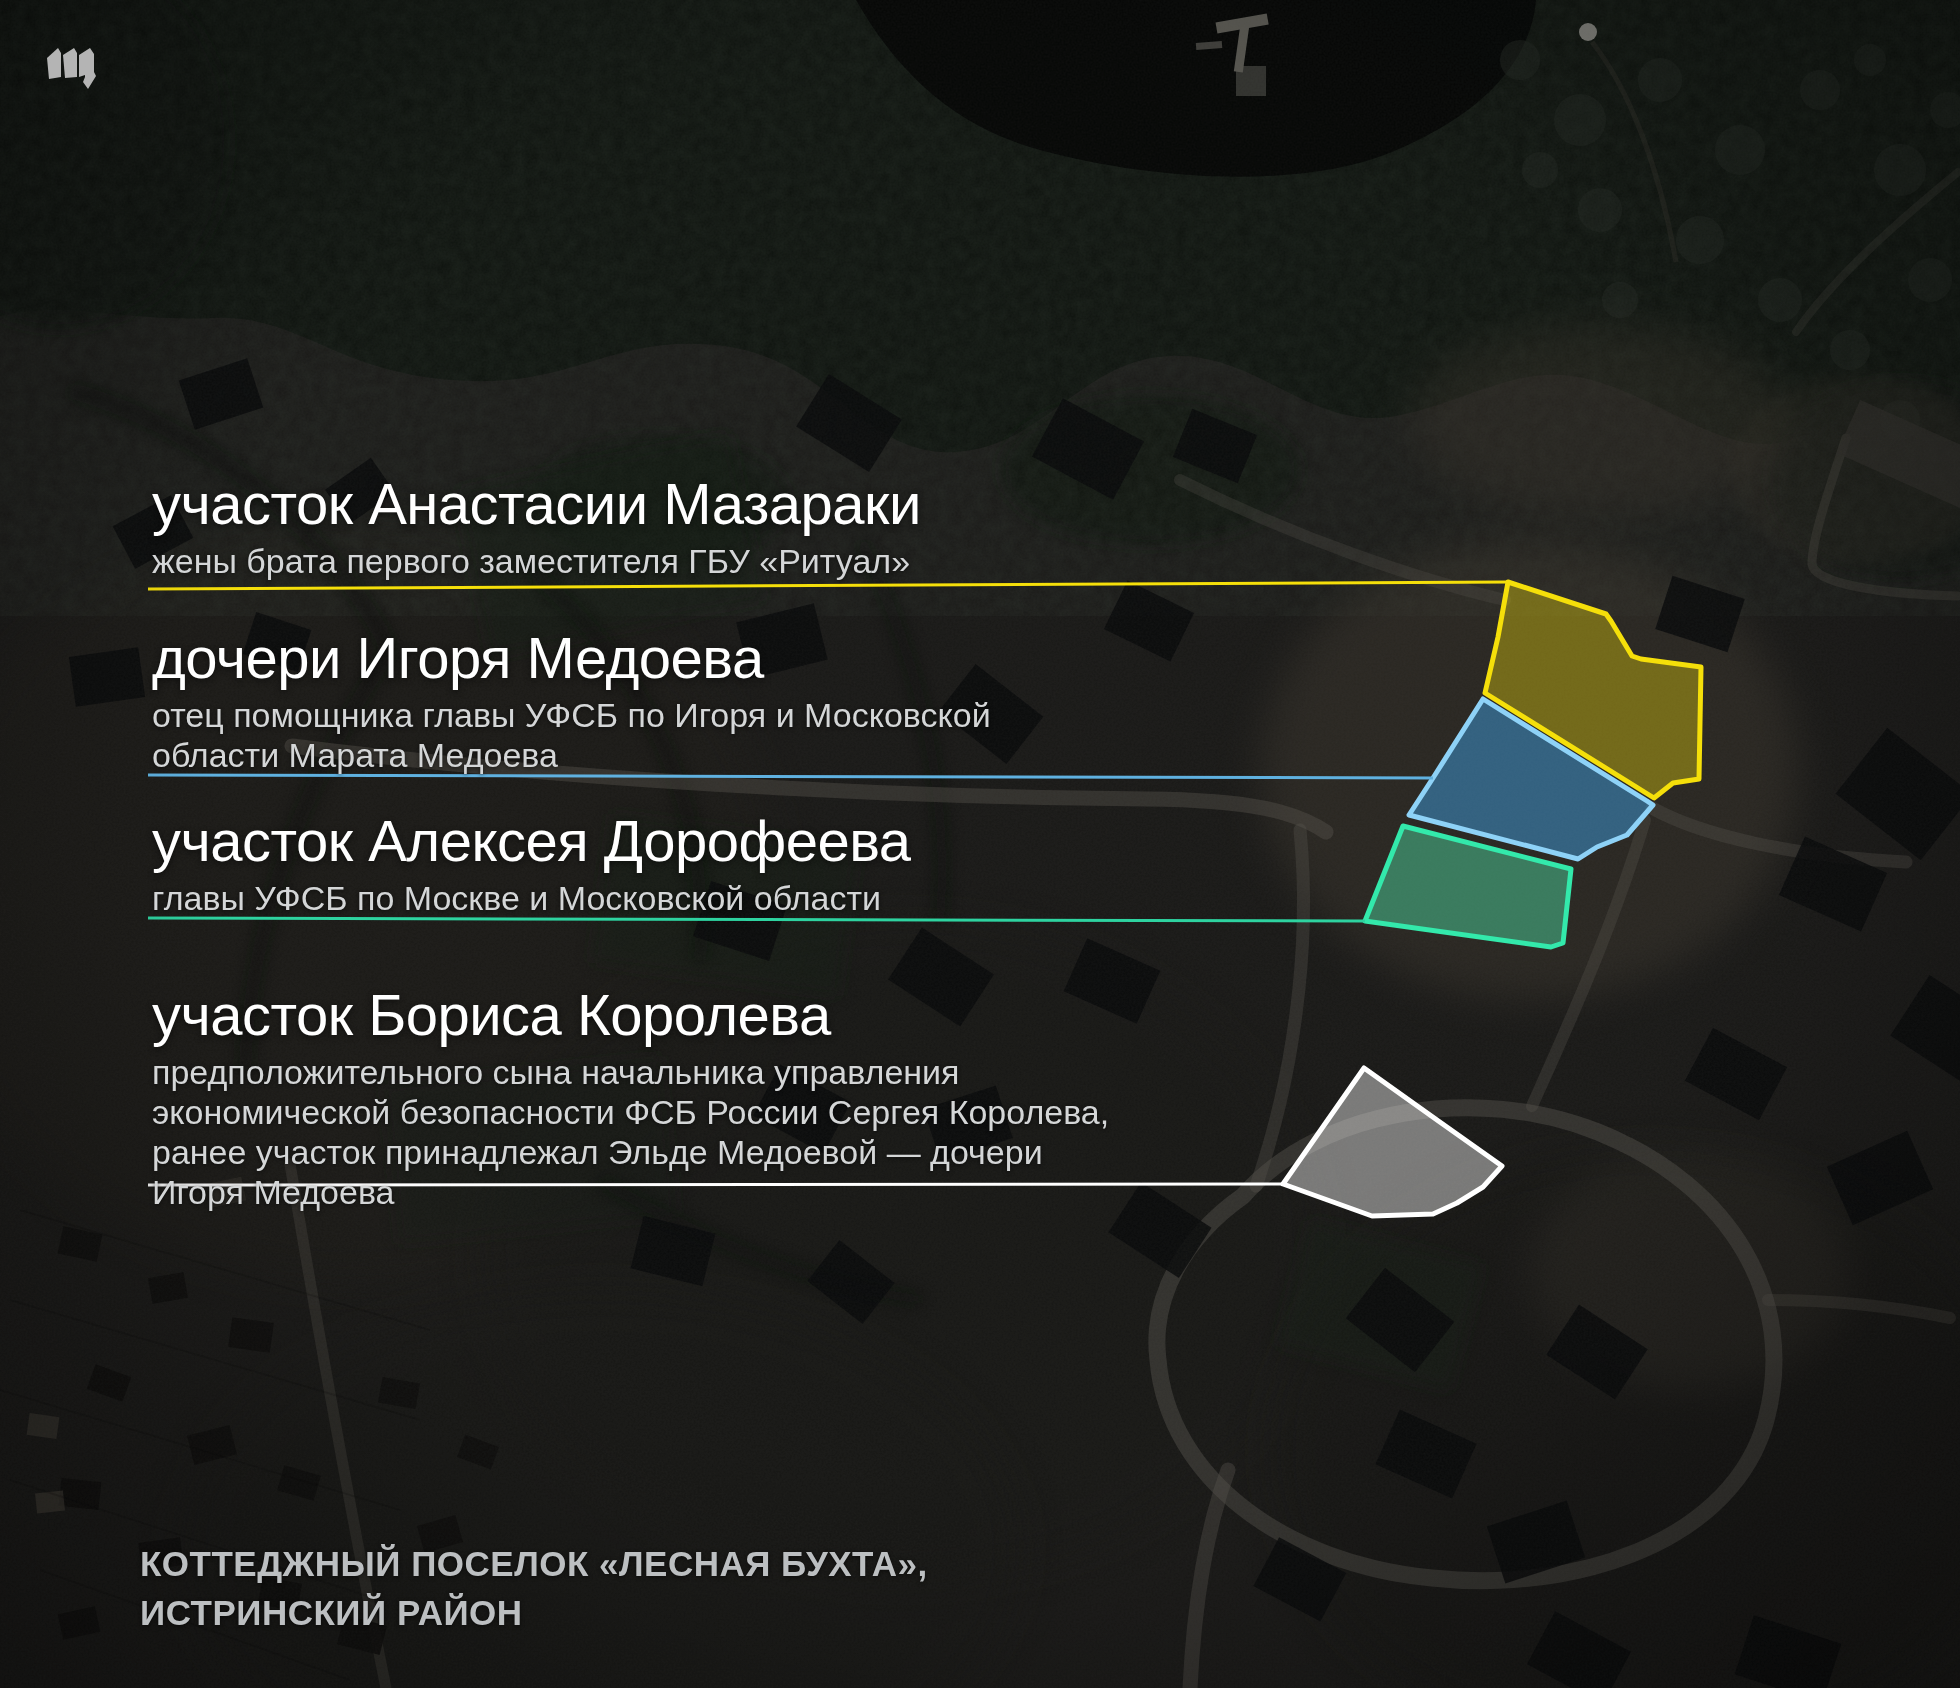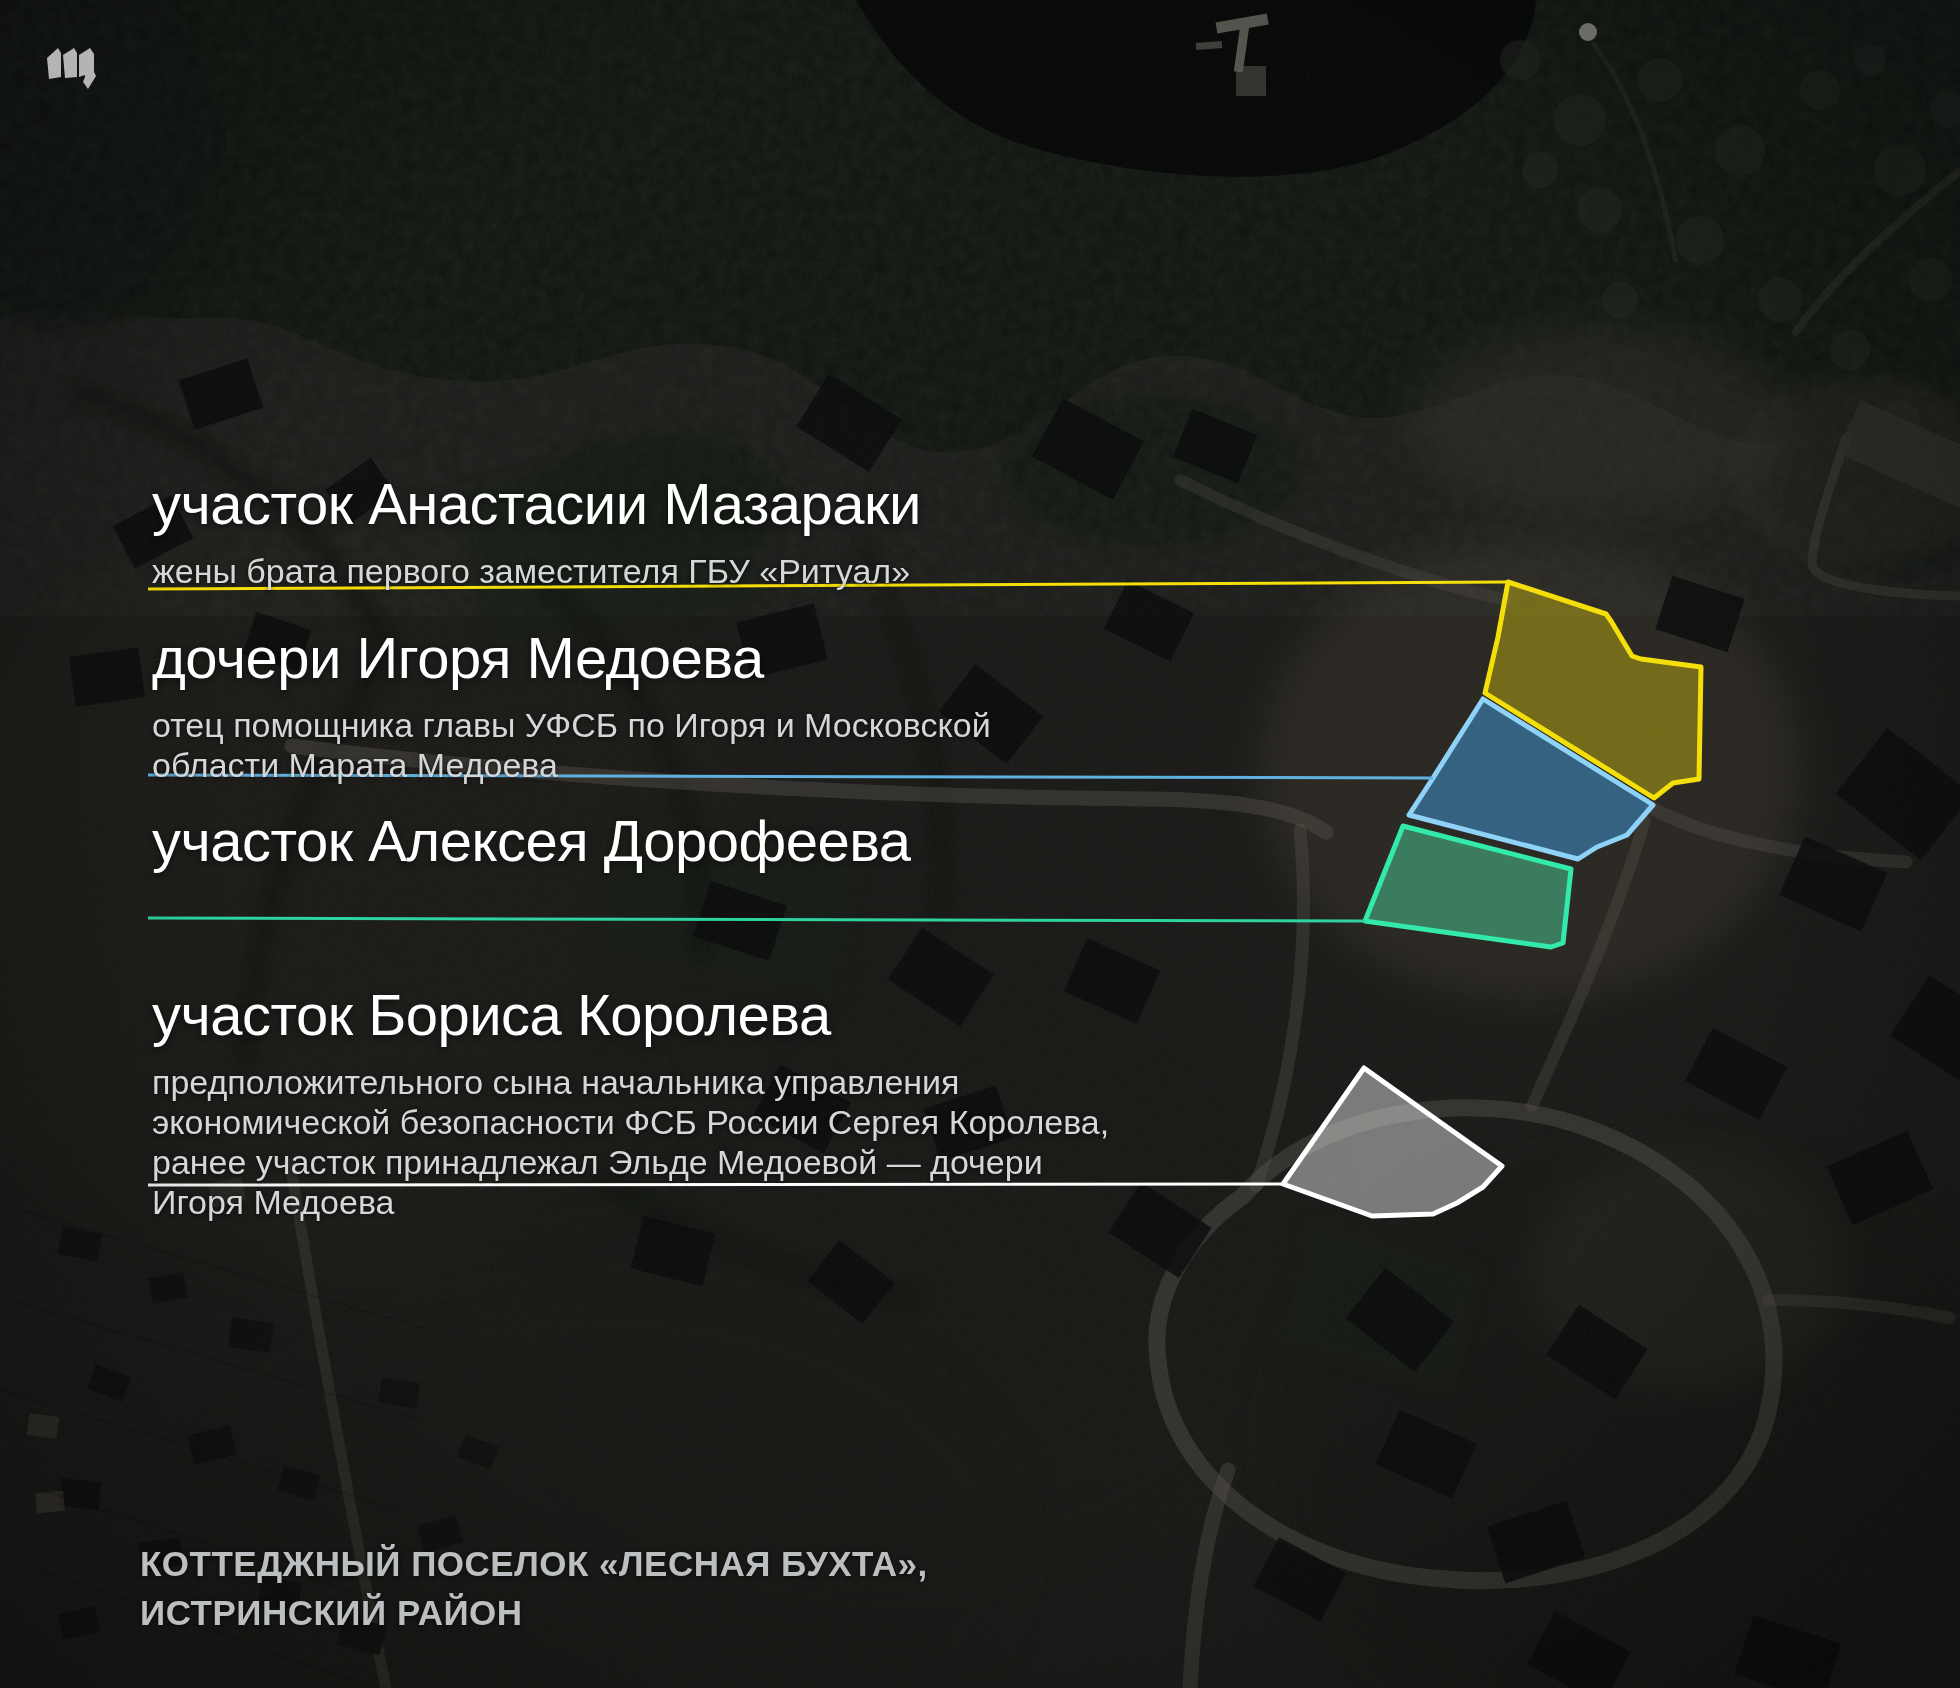--- a/index.html
+++ b/index.html
@@ -5,21 +5,21 @@
   html,body{margin:0;padding:0;background:#1a1a19;}
   #stage{position:relative;width:1960px;height:1688px;overflow:hidden;
          font-family:"Liberation Sans","DejaVu Sans",sans-serif;}
   #map{position:absolute;left:0;top:0;}
   #vignette{position:absolute;left:0;top:0;width:1960px;height:1688px;pointer-events:none;
             background:radial-gradient(ellipse at 50% 45%, rgba(0,0,0,0) 55%, rgba(0,0,0,0.38) 100%);}
   .label{position:absolute;left:152px;z-index:5;}
   .label-title{font-size:58px;line-height:62px;font-weight:normal;color:#ffffff;
                letter-spacing:-0.5px;text-shadow:0 2px 6px rgba(0,0,0,.55);white-space:nowrap;}
   .label-sub{font-size:34px;line-height:40px;font-weight:normal;color:#d4d6d7;
-             text-shadow:0 1px 4px rgba(0,0,0,.6);white-space:nowrap;margin-top:16px;}
+             text-shadow:0 1px 4px rgba(0,0,0,.6);white-space:nowrap;margin-top:6px;}
   .label-sub div{height:40px;}
   #caption{position:absolute;left:140px;top:1539px;z-index:5;
            font-size:35px;line-height:49px;font-weight:bold;color:#bcbfc1;
            letter-spacing:0.5px;text-shadow:0 1px 4px rgba(0,0,0,.6);}
   #logo{position:absolute;left:44px;top:44px;z-index:6;}
 </style>
 </head>
 <body>
 
 <div id="stage">
@@ -230,20 +230,23 @@
   <div class="label" style="top:627px">
     <div class="label-title">дочери Игоря Медоева</div>
     <div class="label-sub">
       <div>отец помощника главы УФСБ по Игоря и Московской</div>
       <div>области Марата Медоева</div>
     </div>
   </div>
 
   <div class="label" style="top:810px">
     <div class="label-title">участок Алексея Дорофеева</div>
+    <div class="label-sub">
+      <div>главы УФСБ по Москве и Московской области</div>
+    </div>
   </div>
 
   <div class="label" style="top:984px">
     <div class="label-title">участок Бориса Королева</div>
     <div class="label-sub">
       <div>предположительного сына начальника управления</div>
       <div>экономической безопасности ФСБ России Сергея Королева,</div>
       <div>ранее участок принадлежал Эльде Медоевой — дочери</div>
       <div>Игоря Медоева</div>
     </div>

